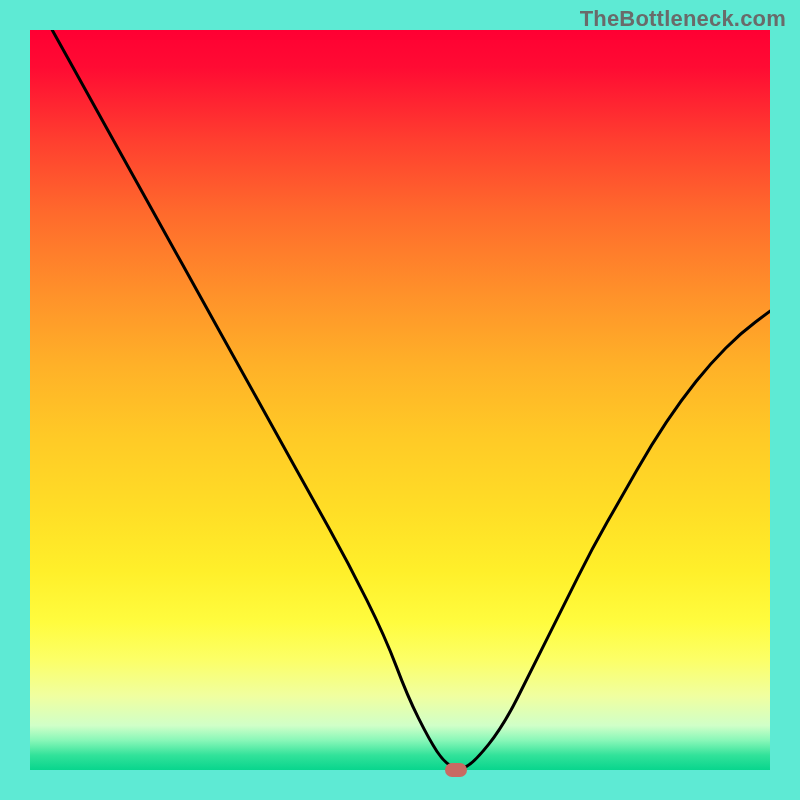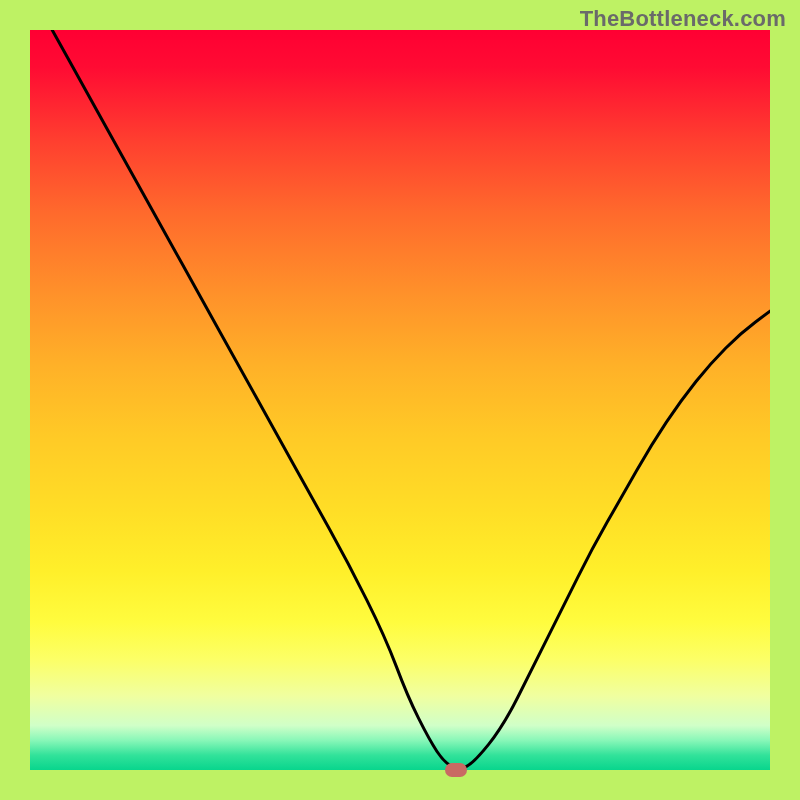--- a/index.html
+++ b/index.html
@@ -7,21 +7,21 @@
     padding: 0;
     width: 800px;
     height: 800px;
     background: #000;
     overflow: hidden;
   }
   .frame {
     position: relative;
     width: 800px;
     height: 800px;
-    background: #bef264;
+    background: #5eead4;
   }
   .plot-area {
     position: absolute;
     left: 30px;
     top: 30px;
     width: 740px;
     height: 740px;
     background: linear-gradient(to bottom,
       #ff0033 0%,
       #ff0b33 5%,

